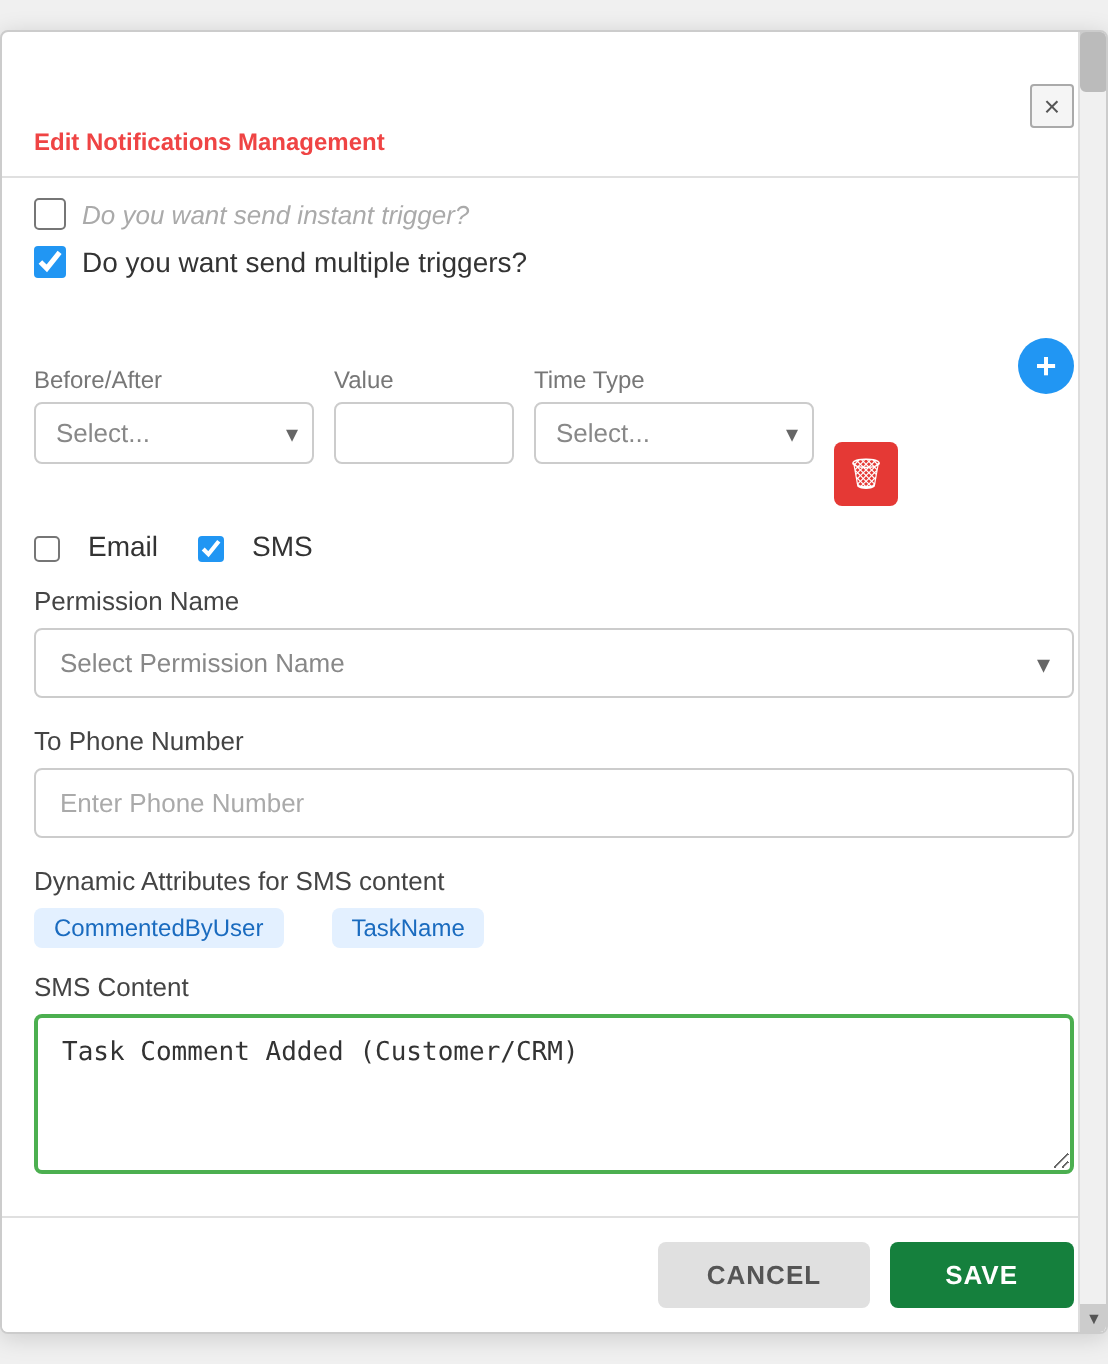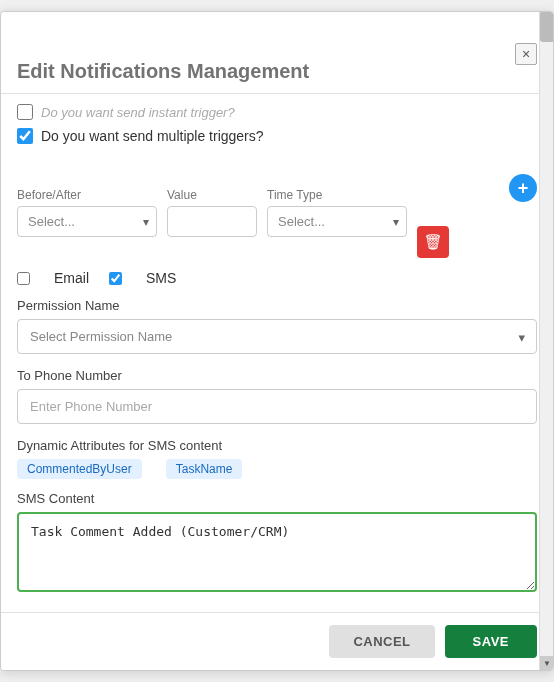--- a/index.html
+++ b/index.html
@@ -21,23 +21,23 @@
       overflow: hidden;
     }
     .modal-header {
       display: flex;
       align-items: center;
       justify-content: space-between;
       padding: 12px 16px 10px 16px;
       border-bottom: 1px solid #e0e0e0;
     }
     .modal-title {
-      font-size: 20px;
+      font-size: 12px;
       font-weight: bold;
-      color: #737373;
+      color: #ef4444;
       margin-top: 36px;
     }
     .close-btn {
       width: 22px;
       height: 22px;
       border: 1px solid #aaa;
       border-radius: 2px;
       background: #f5f5f5;
       cursor: pointer;
       display: flex;
@@ -176,22 +176,22 @@
       margin-top: 4px;
     }
     .checkbox-sms-row {
       display: flex;
       align-items: center;
       gap: 20px;
       margin-bottom: 12px;
     }
     .check-item {
       display: flex;
-      align-items: center;
-      gap: 24px;
+      align-items: flex-end;
+      gap: 14px;
       font-size: 14px;
       color: #333;
     }
 
     .permission-select-wrapper {
       position: relative;
       margin-bottom: 14px;
     }
     .permission-select {
       width: 100%;

